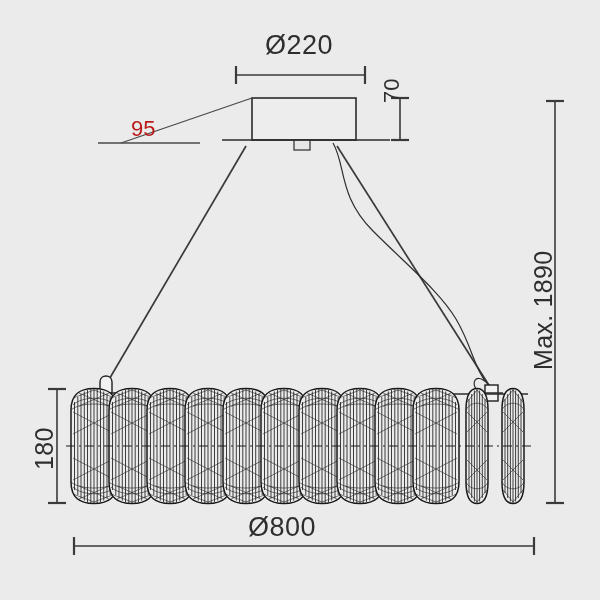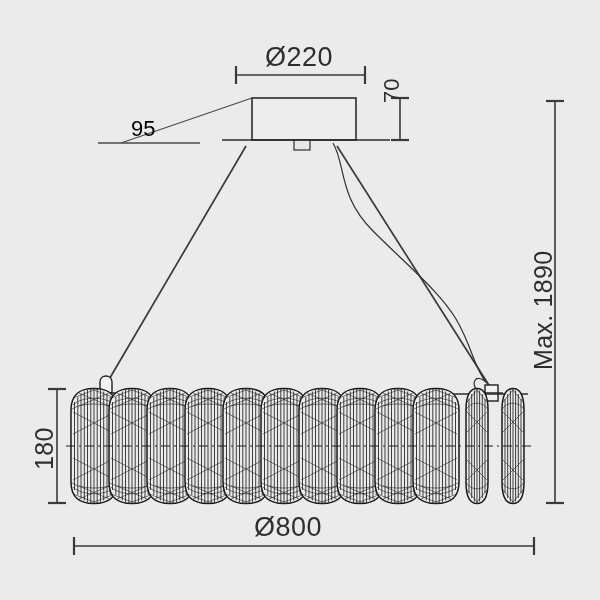--- a/index.html
+++ b/index.html
@@ -43,37 +43,37 @@
   .tab { fill: #e6e6e6; stroke: #3a3a3a; stroke-width: 1.3; }
   .clamp { fill: #f2f2f2; stroke: #1f1f1f; stroke-width: 1.4; }
 
   .dimtext {
     position: absolute;
     color: #2e2e2e;
     font-family: "Liberation Sans", sans-serif;
     white-space: nowrap;
     line-height: 1;
   }
-  #label-d220 { left: 265px; top: 44px; font-size: 27px; letter-spacing: 0.5px; }
-  #label-d800 { left: 254px; top: 514px; font-size: 27px; letter-spacing: 0.5px; }
+  #label-d220 { left: 265px; top: 32px; font-size: 27px; letter-spacing: 0.5px; }
+  #label-d800 { left: 248px; top: 514px; font-size: 27px; letter-spacing: 0.5px; }
   #label-70 {
     left: 381px; top: 103px; font-size: 22px;
     transform: rotate(-90deg); transform-origin: left top;
   }
   #label-1890 {
     left: 531px; top: 370px; font-size: 25px;
     transform: rotate(-90deg); transform-origin: left top;
     letter-spacing: 0.3px;
   }
   #label-180 {
     left: 32px; top: 470px; font-size: 25px;
     transform: rotate(-90deg); transform-origin: left top;
     letter-spacing: 0.3px;
   }
-  #label-95 { left: 131px; top: 118px; font-size: 22px; color: #000000; }
+  #label-95 { left: 131px; top: 118px; font-size: 22px; color: #b91c1c; }
   #note-95 {
     position: absolute;
     left: 94px; top: 150px;
     width: 120px;
     text-align: center;
     font-size: 9.5px;
     color: #555;
     line-height: 1.25;
     font-family: "Liberation Sans", sans-serif;
   }

